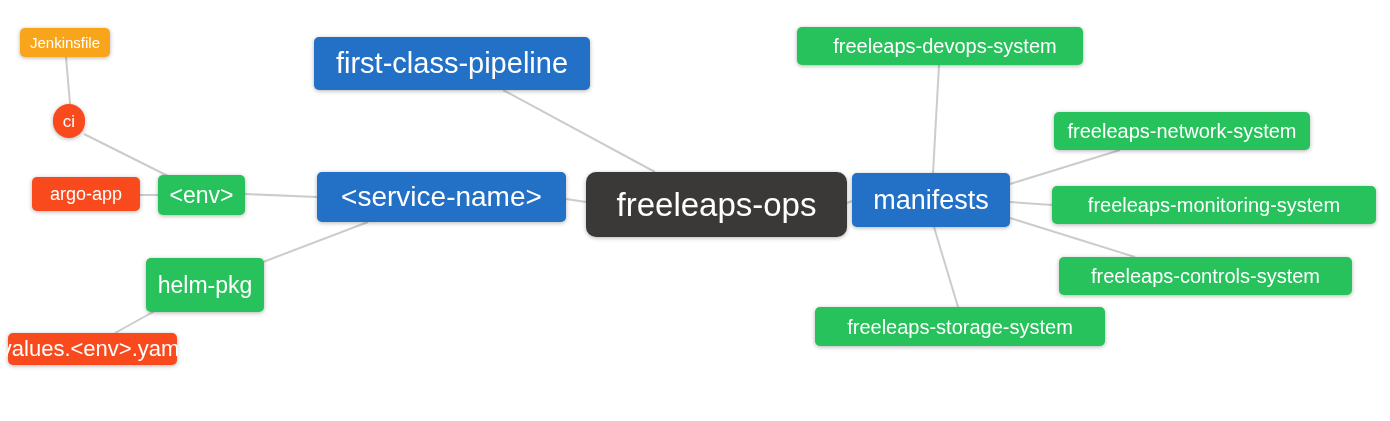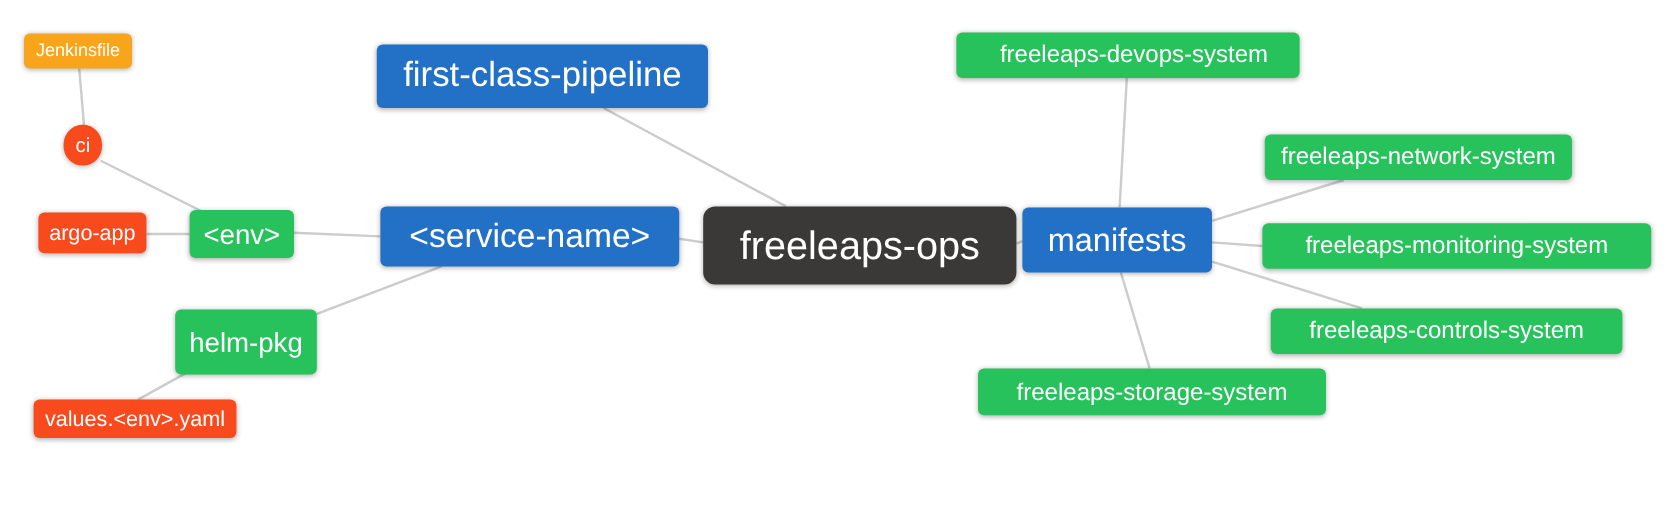--- a/index.html
+++ b/index.html
@@ -58,30 +58,30 @@
       <line x1="1010" y1="218" x2="1135" y2="257" stroke="#cccccc" stroke-width="2"></line>
       <line x1="934" y1="227" x2="958" y2="307" stroke="#cccccc" stroke-width="2"></line>
     </svg>
 
 <div class="node" style="left: 20px; top: 28px; width: 90px; height: 29px; font-size: 15px; background: rgb(249, 165, 27);">
       <span>Jenkinsfile</span>
     </div>
     <div class="node" style="left: 53px; top: 104px; width: 32px; height: 34px; font-size: 17px; background: rgb(248, 74, 29); border-radius: 16px;">
       <span>ci</span>
     </div>
-    <div class="node" style="left: 32px; top: 177px; width: 90px; height: 34px; font-size: 18px; background: rgb(248, 74, 29);">
+    <div class="node" style="left: 32px; top: 177px; width: 108px; height: 34px; font-size: 18px; background: rgb(248, 74, 29);">
       <span>argo-app</span>
     </div>
     <div class="node" style="left: 158px; top: 175px; width: 87px; height: 40px; font-size: 23px; background: rgb(39, 194, 92);">
       <span>&lt;env&gt;</span>
     </div>
     <div class="node" style="left: 146px; top: 258px; width: 118px; height: 54px; font-size: 23px; background: rgb(39, 194, 92);">
       <span>helm-pkg</span>
     </div>
-    <div class="node" style="left: 8px; top: 333px; width: 169px; height: 32px; font-size: 18px; background: rgb(248, 74, 29); margin-left: 20px;">
+    <div class="node" style="left: 8px; top: 333px; width: 169px; height: 32px; font-size: 22px; background: rgb(248, 74, 29);">
       <span>values.&lt;env&gt;.yaml</span>
     </div>
     <div class="node" style="left: 314px; top: 37px; width: 276px; height: 53px; font-size: 29px; background: rgb(34, 113, 199);">
       <span>first-class-pipeline</span>
     </div>
     <div class="node" style="left: 317px; top: 172px; width: 249px; height: 50px; font-size: 28px; background: rgb(34, 113, 199);">
       <span>&lt;service-name&gt;</span>
     </div>
     <div class="node" style="left: 586px; top: 172px; width: 261px; height: 65px; font-size: 33px; background: rgb(59, 56, 56); border-radius: 10px;">
       <span>freeleaps-ops</span>

